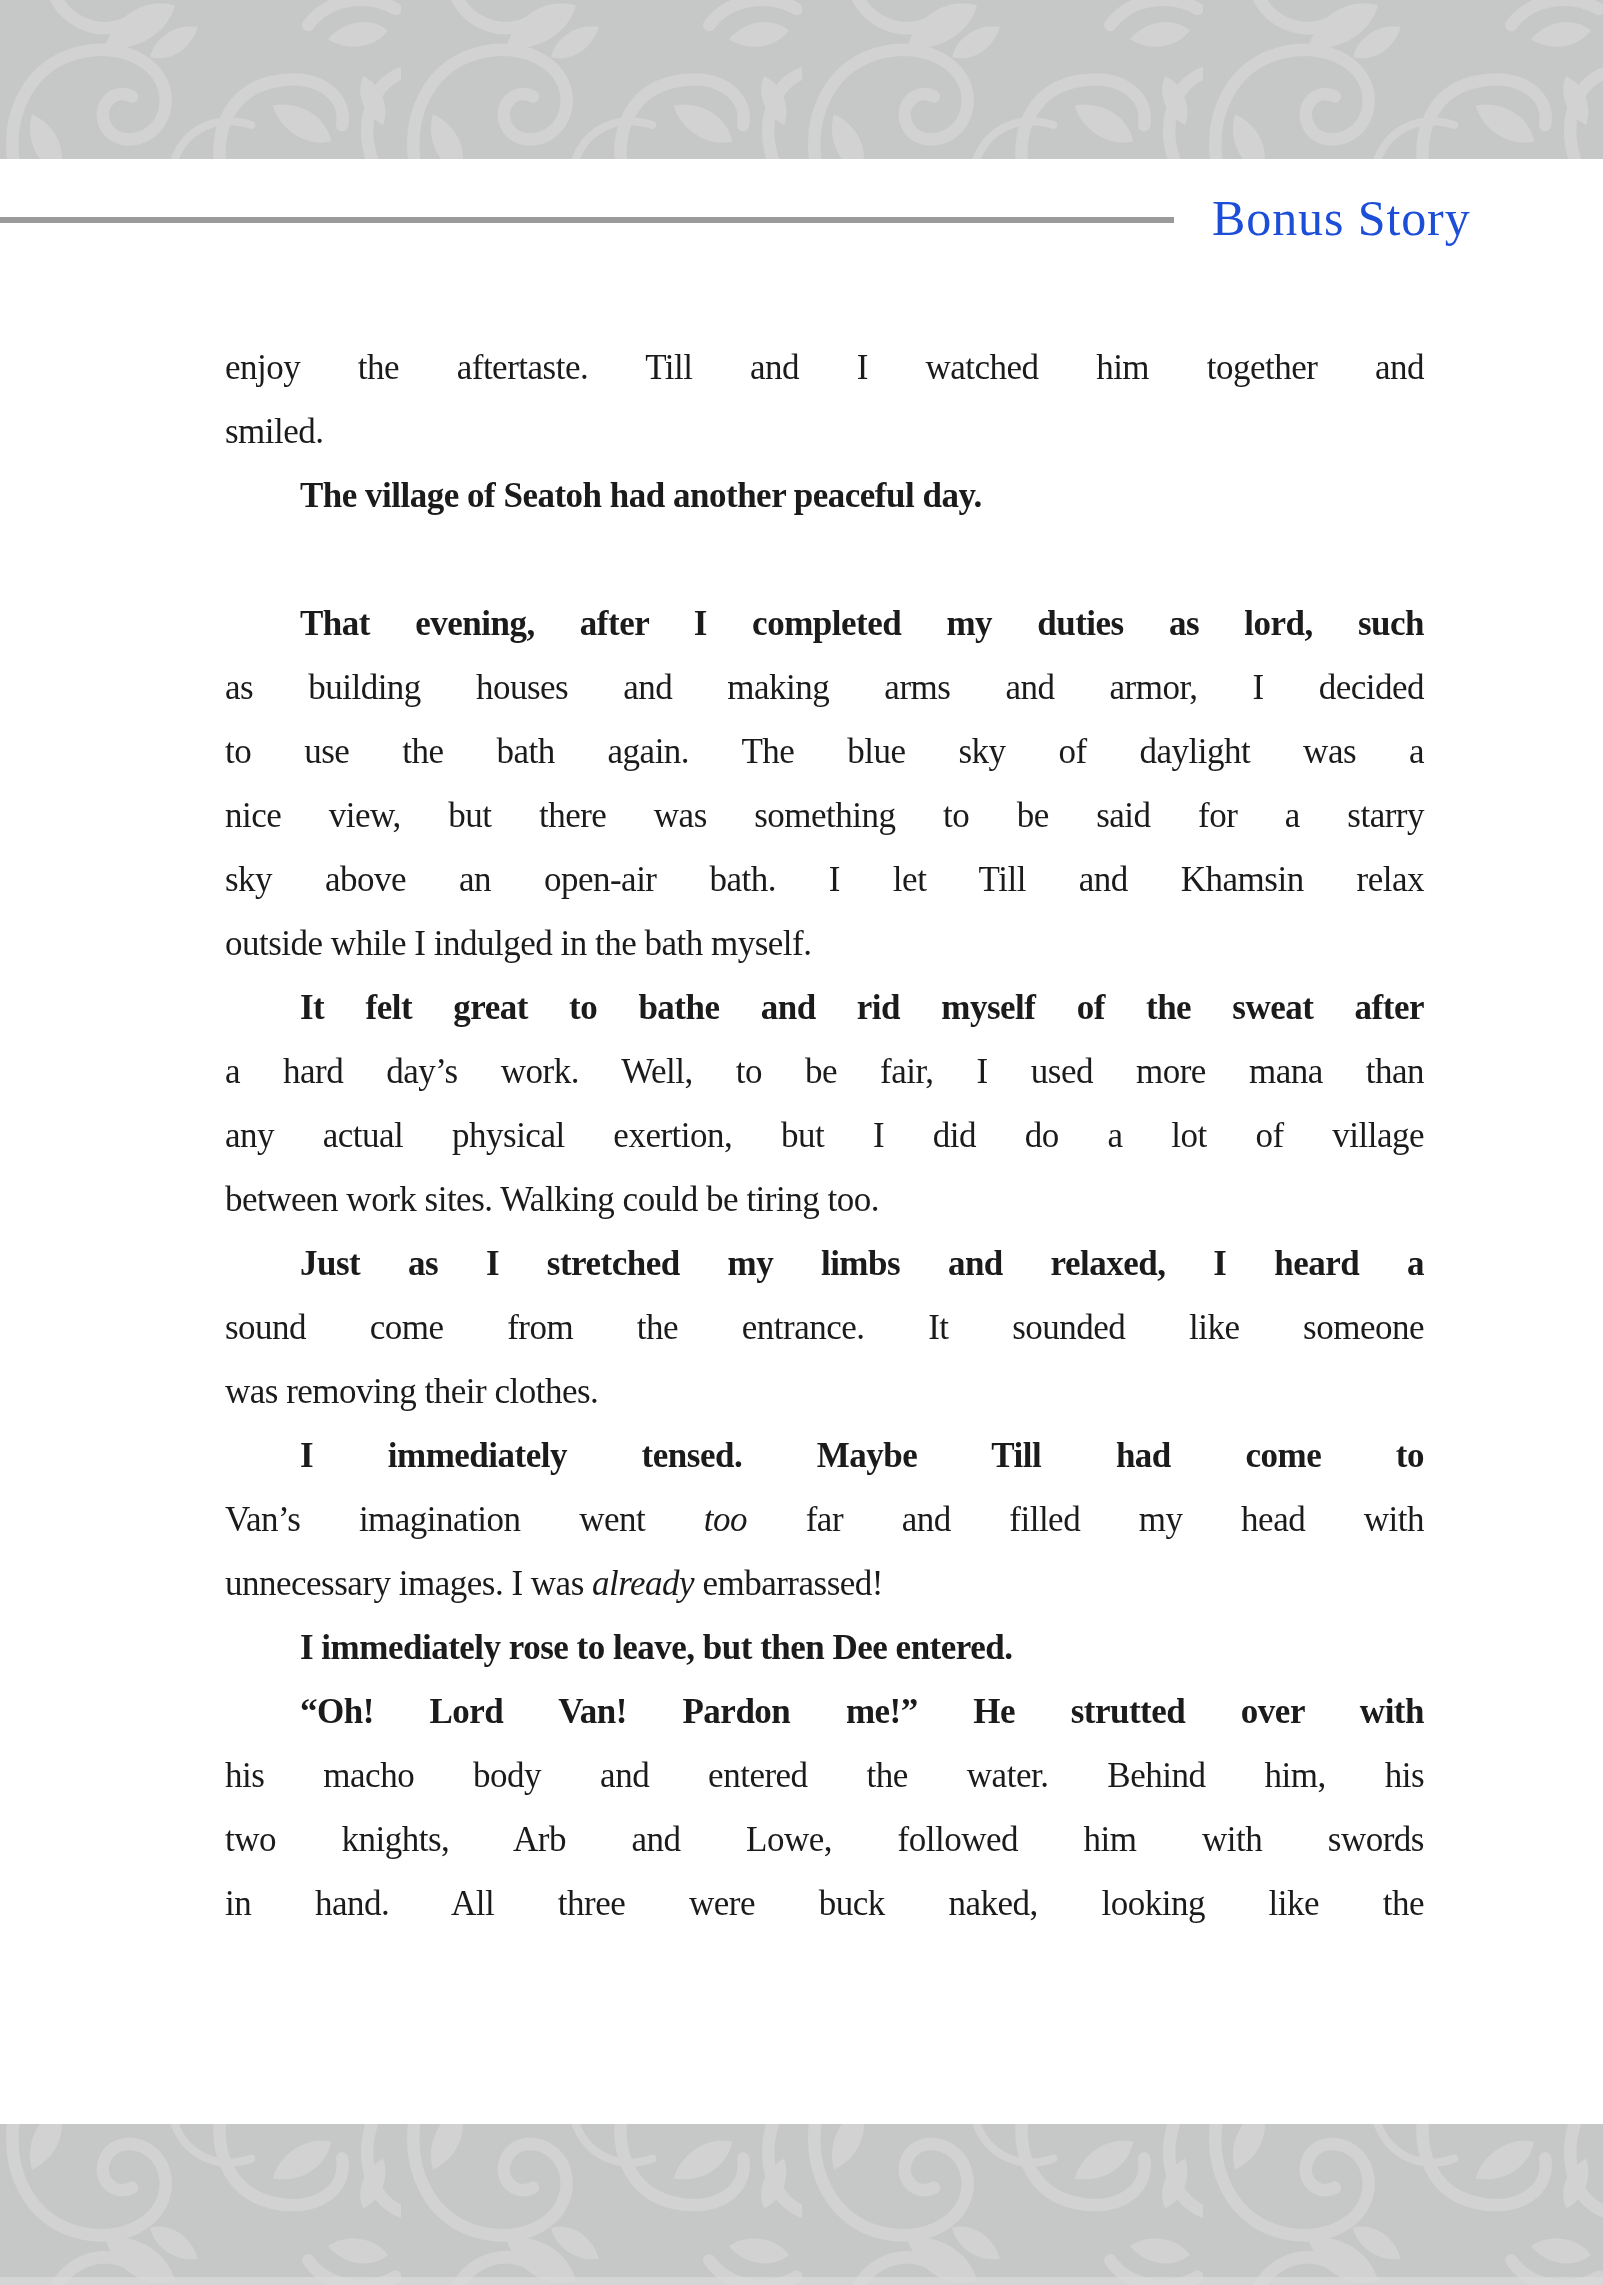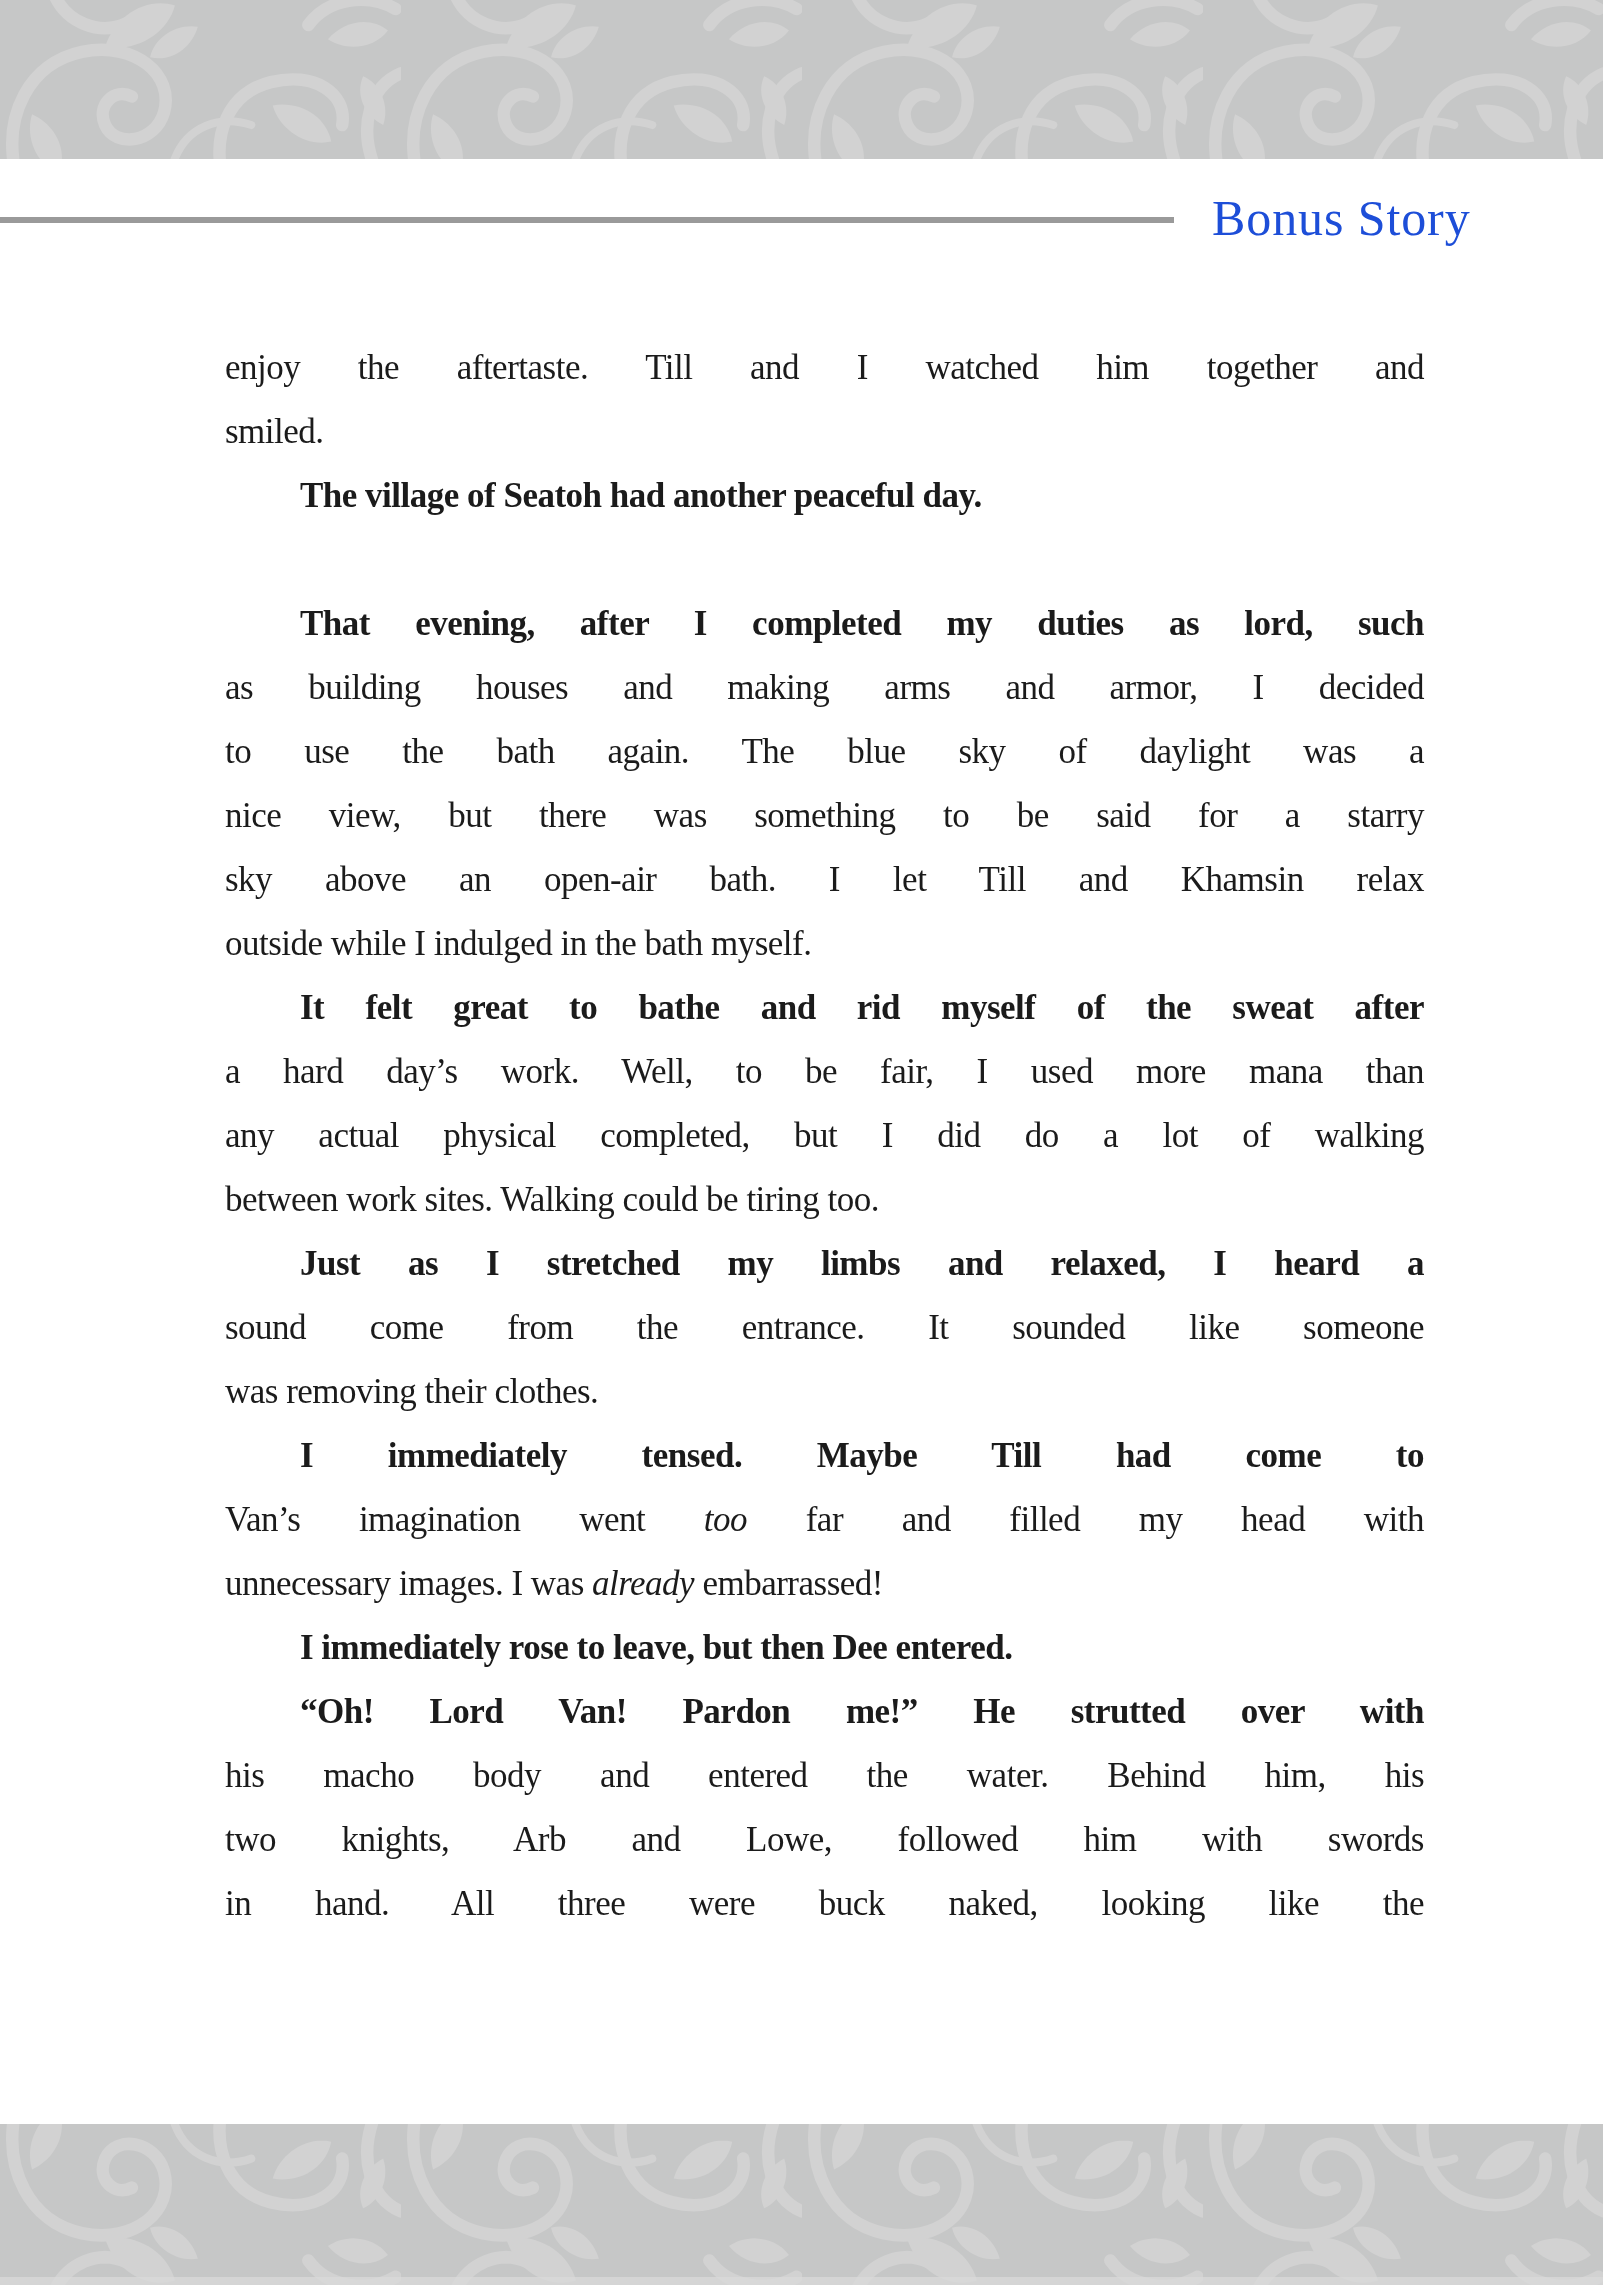--- a/index.html
+++ b/index.html
@@ -91,21 +91,21 @@
       <div class="line indent last"><span class="">The village of Seatoh had another peaceful day.</span></div>
       <div class="line blank"></div>
       <div class="line indent"><span class="">That evening, after I completed my duties as lord, such</span></div>
       <div class="line"><span class="">as building houses and making arms and armor, I decided</span></div>
       <div class="line"><span class="">to use the bath again. The blue sky of daylight was a</span></div>
       <div class="line"><span class="">nice view, but there was something to be said for a starry</span></div>
       <div class="line"><span class="">sky above an open-air bath. I let Till and Khamsin relax</span></div>
       <div class="line last"><span class="">outside while I indulged in the bath myself.</span></div>
       <div class="line indent"><span class="">It felt great to bathe and rid myself of the sweat after</span></div>
       <div class="line"><span class="">a hard day’s work. Well, to be fair, I used more mana than</span></div>
-      <div class="line"><span class="">any actual physical completed, but I did do a lot of walking</span></div>
+      <div class="line"><span class="">any actual physical exertion, but I did do a lot of village</span></div>
       <div class="line last"><span class="">between work sites. Walking could be tiring too.</span></div>
       <div class="line indent"><span class="">Just as I stretched my limbs and relaxed, I heard a</span></div>
       <div class="line"><span class="">sound come from the entrance. It sounded like someone</span></div>
       <div class="line last"><span class="">was removing their clothes.</span></div>
       <div class="line indent"><span class="">I immediately tensed. Maybe Till had come to</span></div>
       <div class="line"><span class="">Van’s imagination went </span><span class="it">too</span><span class=""> far and filled my head with</span></div>
       <div class="line last"><span class="">unnecessary images. I was </span><span class="it">already</span><span class=""> embarrassed!</span></div>
       <div class="line indent last"><span class="">I immediately rose to leave, but then Dee entered.</span></div>
       <div class="line indent"><span class="">“Oh! Lord Van! Pardon me!” He strutted over with</span></div>
       <div class="line"><span class="">his macho body and entered the water. Behind him, his</span></div>

